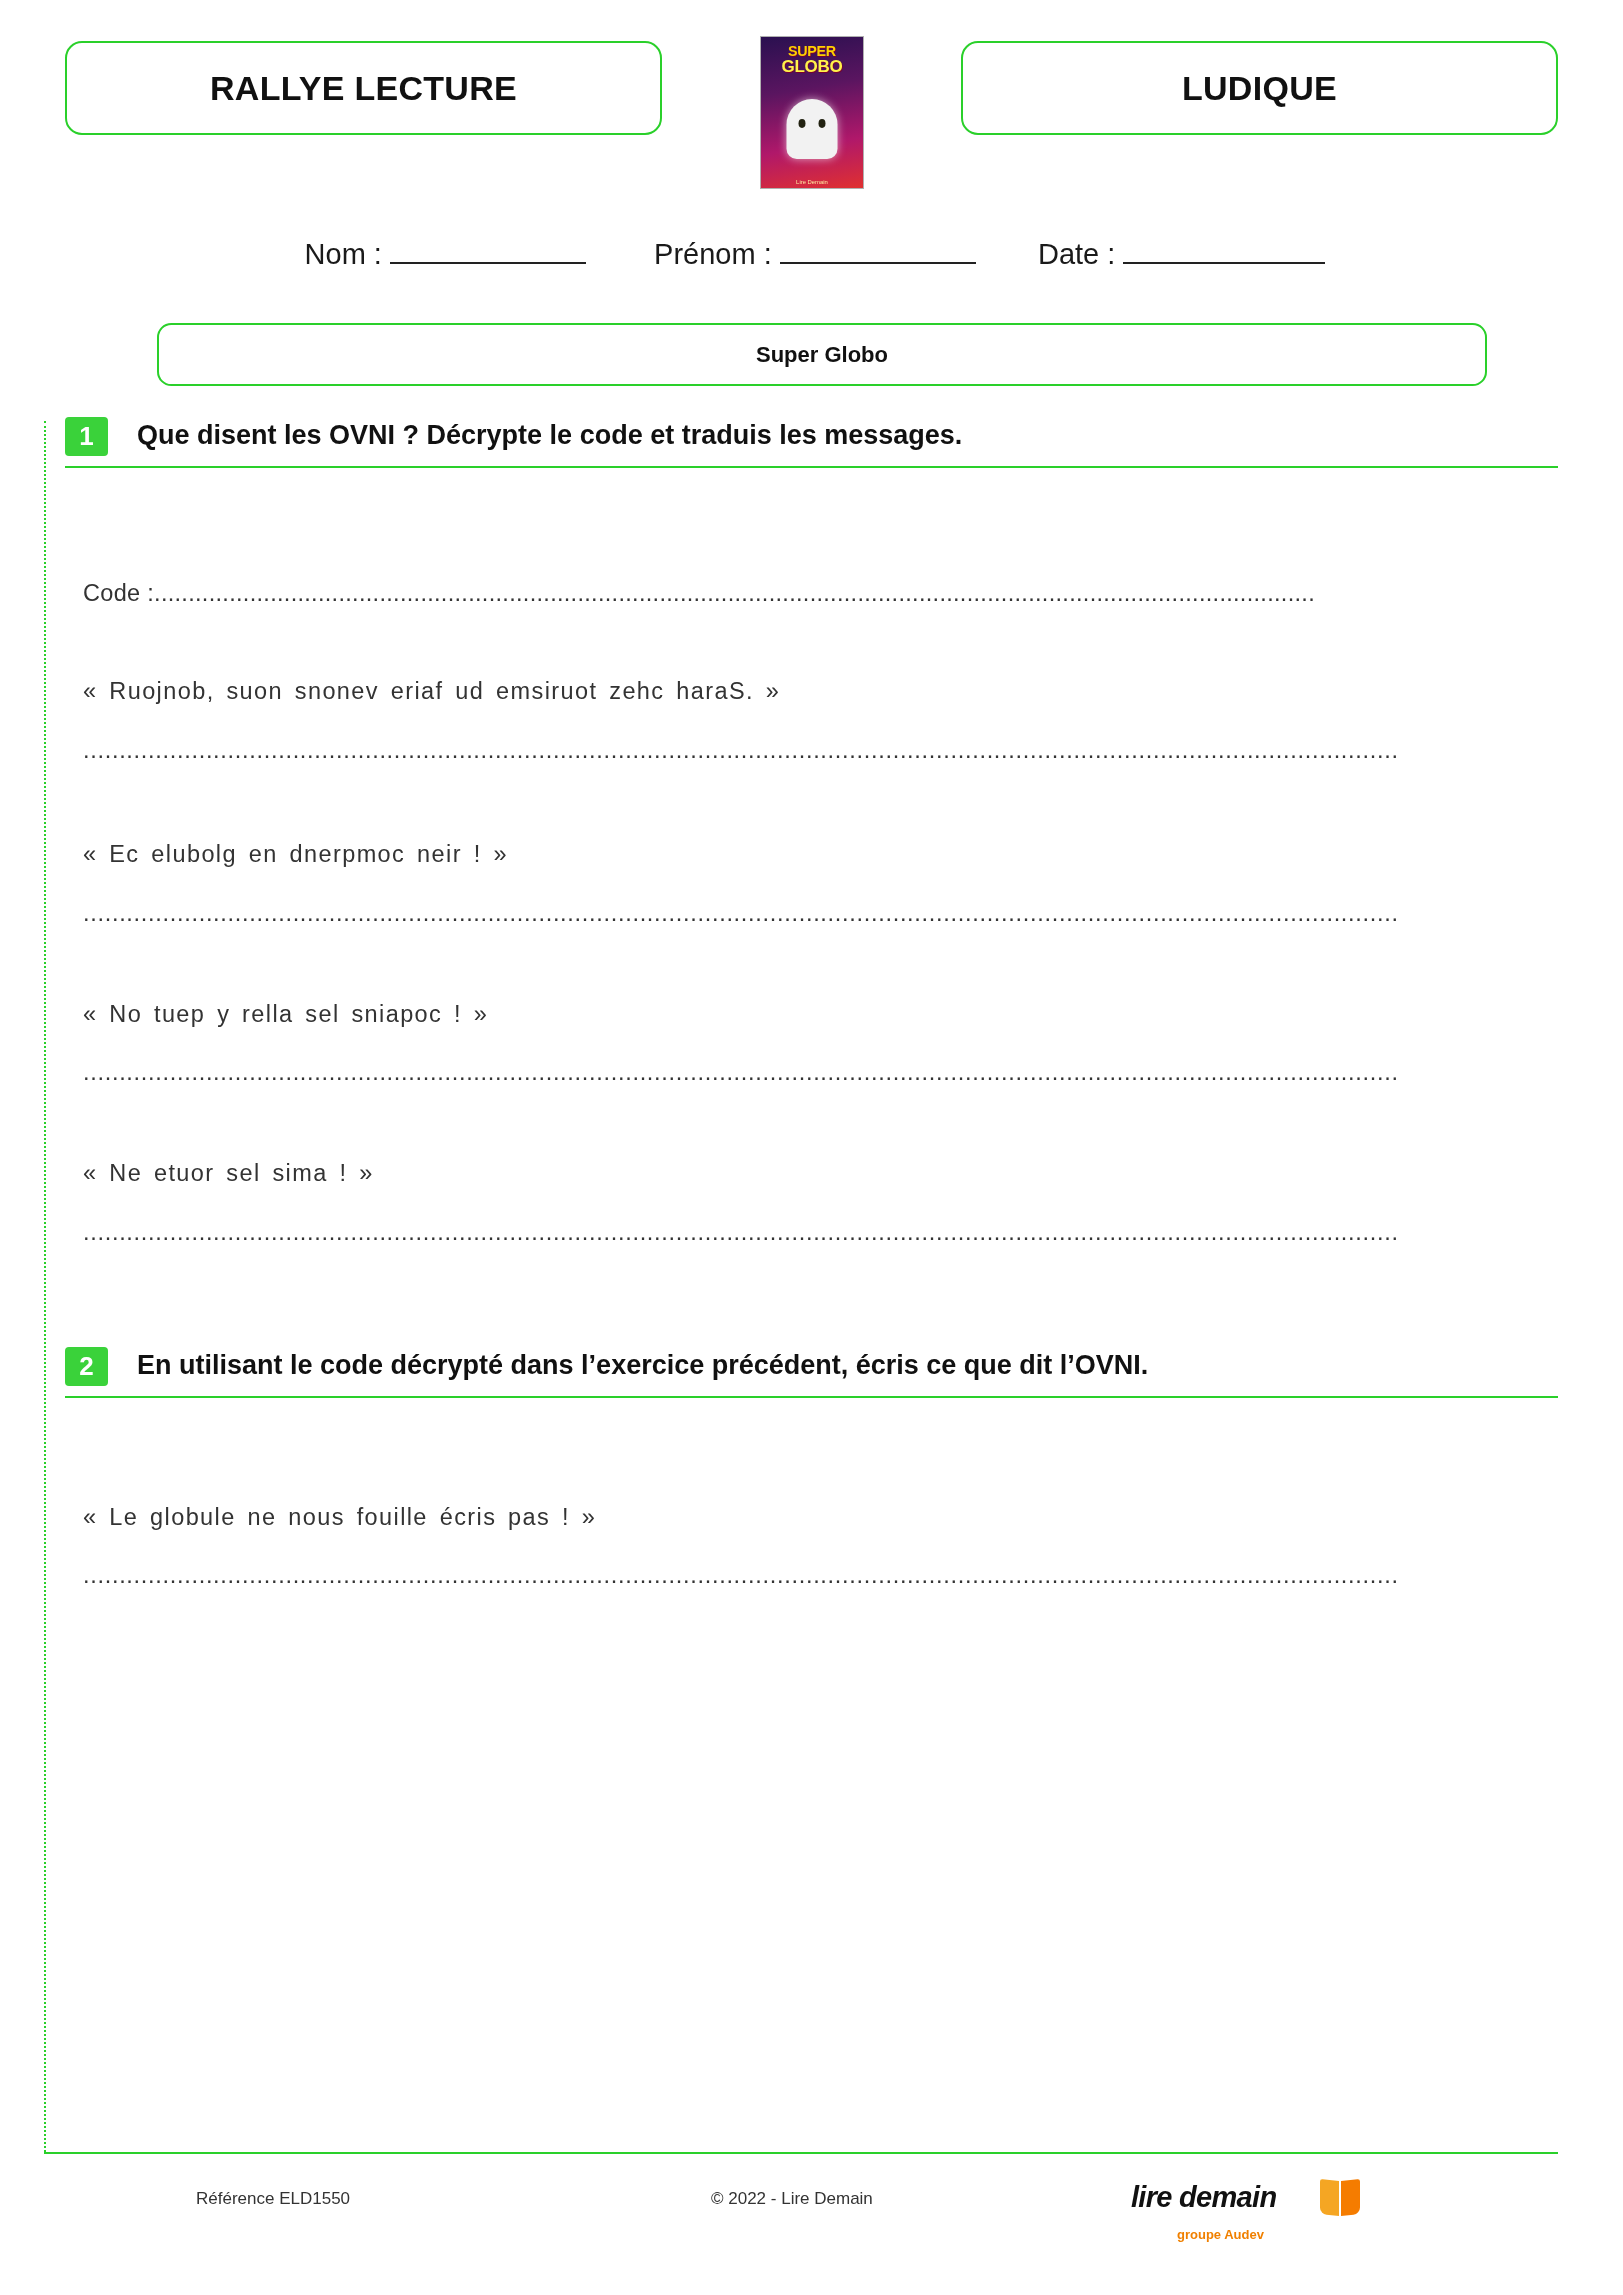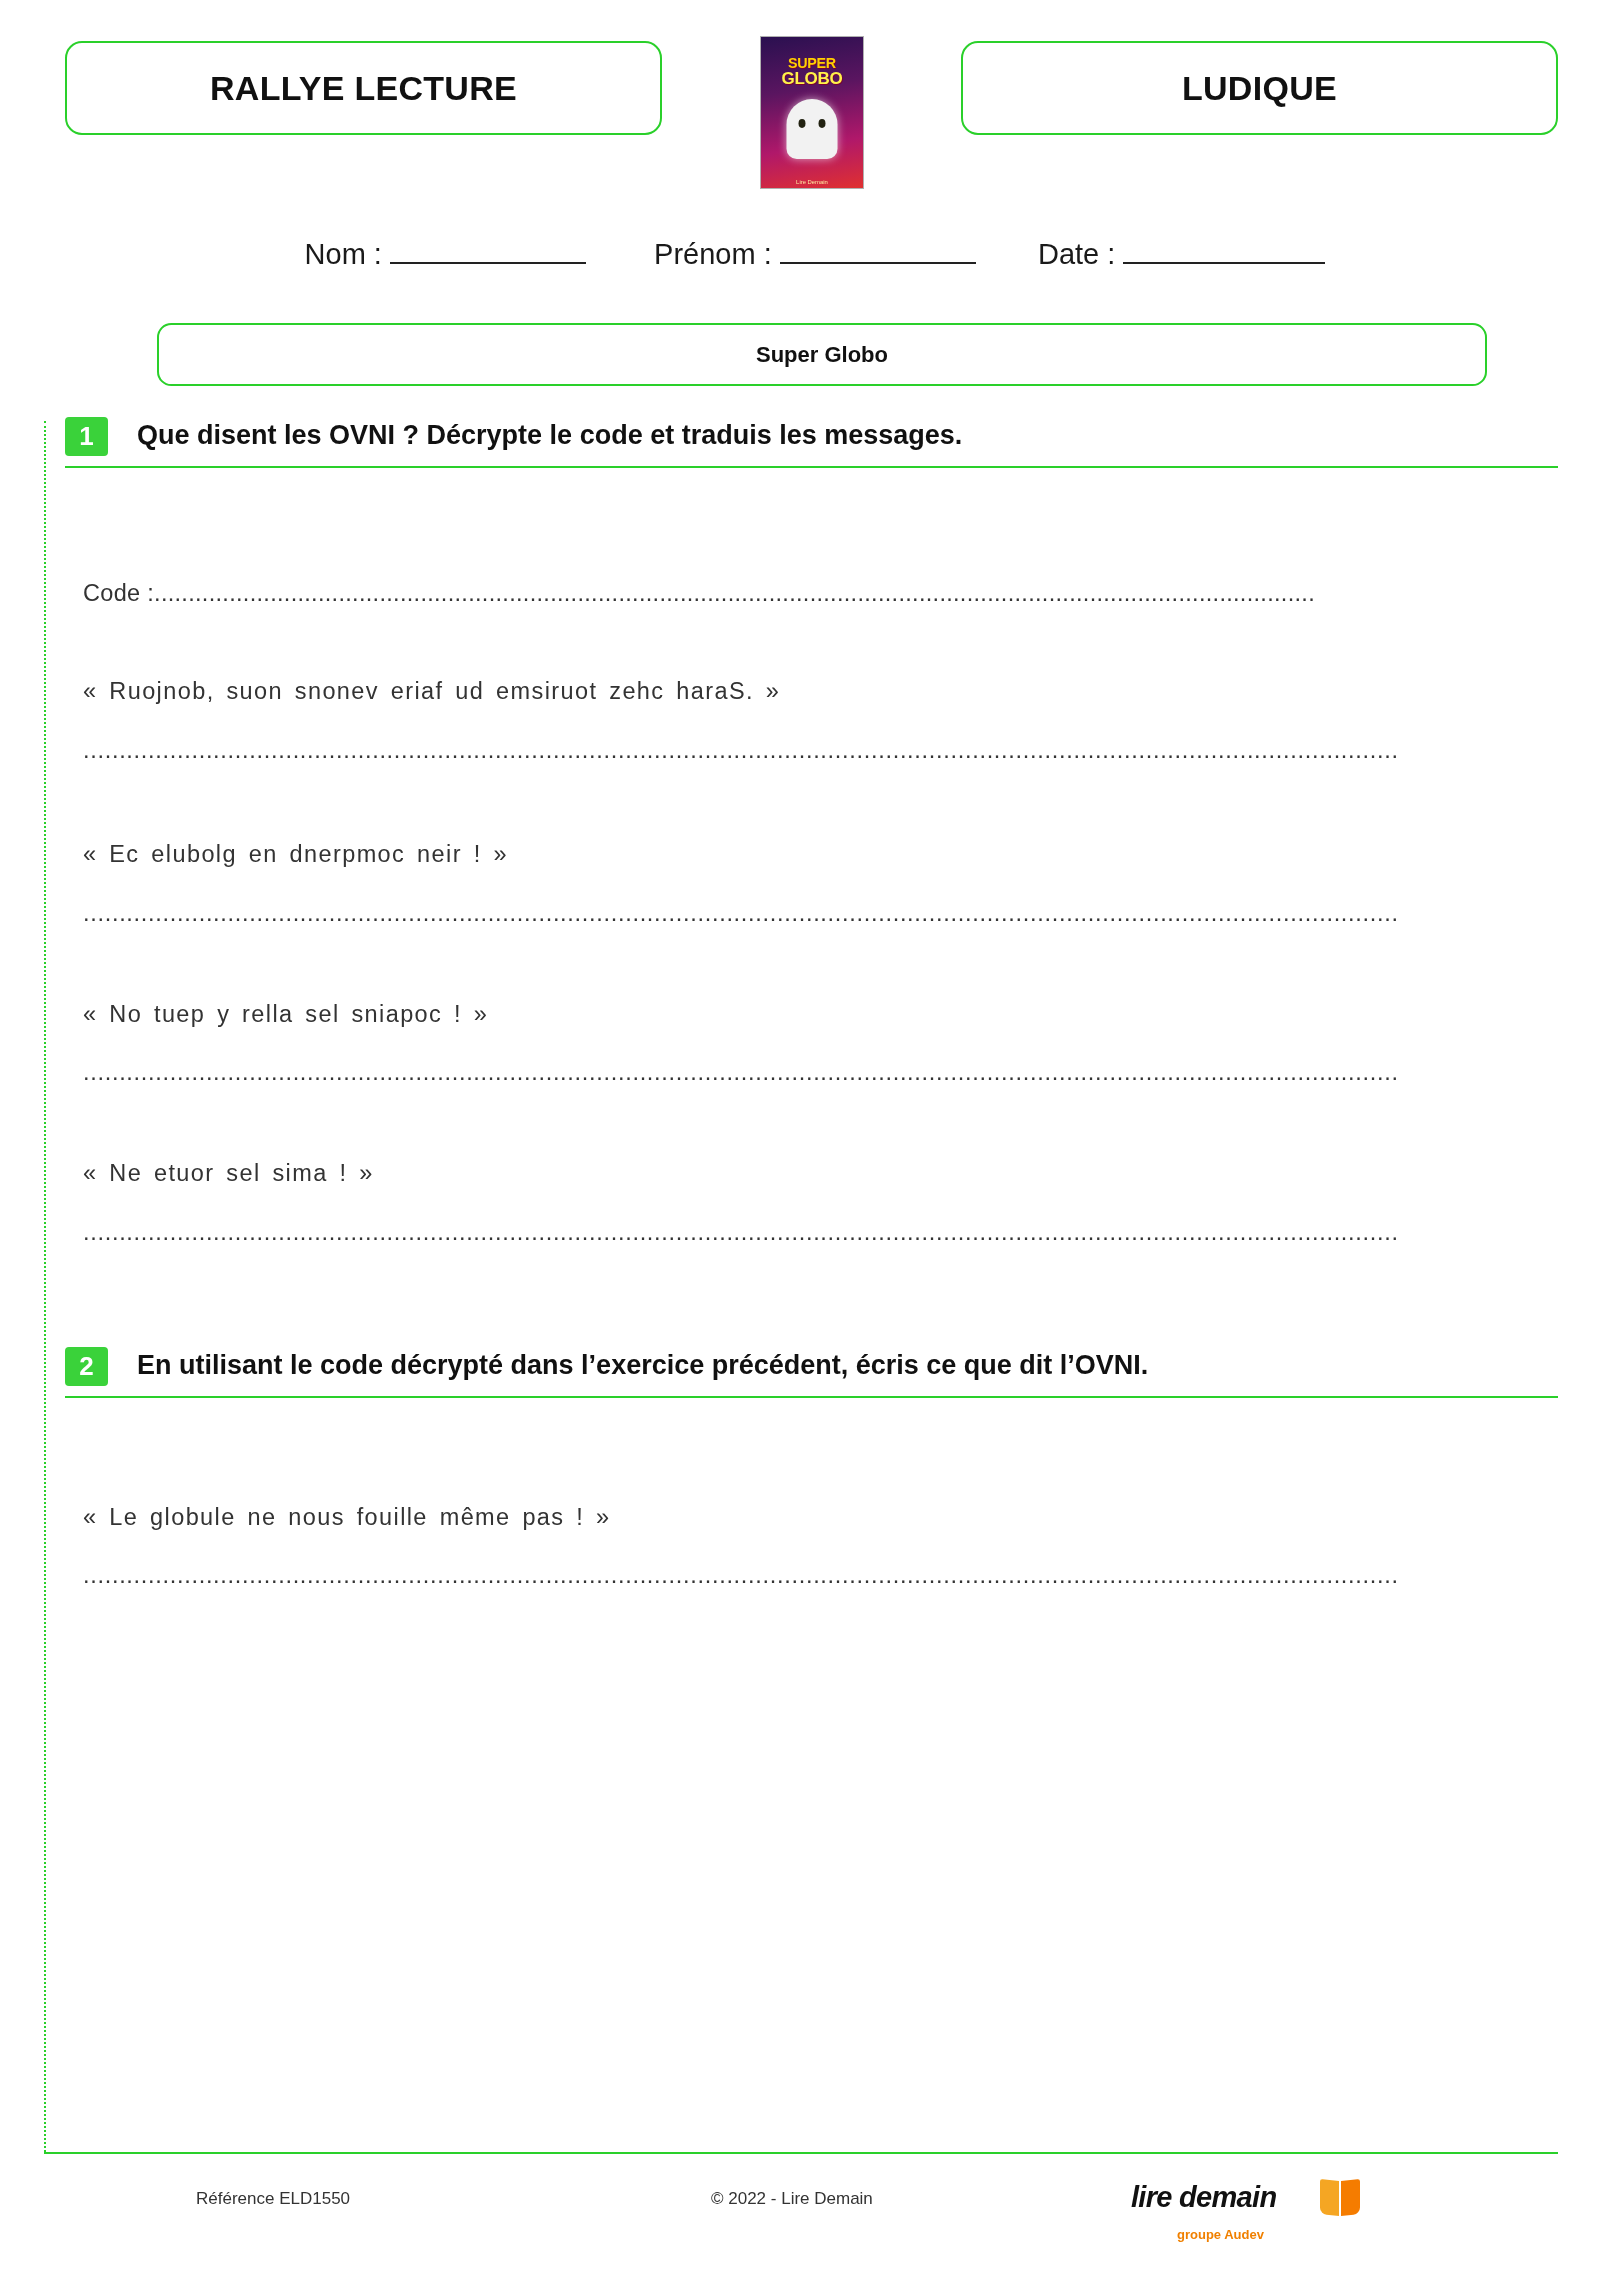--- a/index.html
+++ b/index.html
@@ -66,21 +66,20 @@
   .cover .c-title {
     position: absolute;
     top: 6.5px; left: 0; right: 0;
     text-align: center;
     font-size: 14.3px;
     font-weight: bold;
     color: #ffd000;
     line-height: 1.0;
     letter-spacing: -0.3px;
     text-shadow: 0.7px 0.7px 0 #7a0030;
-    margin-top: 12px;
   }
   .cover .c-title small { display:block; font-size: 17px; color:#fff24a; }
   .cover .ghost {
     position: absolute;
     left: 50%;
     top: 62px;
     transform: translateX(-50%);
     width: 51px;
     height: 60px;
     background: #f2f2f2;
@@ -350,21 +349,21 @@
     <div class="dotrule" style="top:802px;">......................................................................................................................................................................................</div>
   </div>
 
   <div class="ex" style="top:1347px;">
     <div class="ex-head">
       <div class="ex-num">2</div>
       <div class="ex-title">En utilisant le code décrypté dans l’exercice précédent, écris ce que dit l’OVNI.</div>
       <div class="ex-rule"></div>
     </div>
 
-    <div class="msg" style="top:157px;">« Le globule ne nous fouille même pas ! »</div>
+    <div class="msg" style="top:157px;">« Le globule ne nous fouille écris pas ! »</div>
     <div class="dotrule" style="top:215px;">......................................................................................................................................................................................</div>
   </div>
 
   <div class="footline"></div>
   <div class="footer">
     <span id="foot-ref">Référence ELD1550</span>
     <span id="foot-copy">© 2022 - Lire Demain</span>
     <div class="logo">
       <span class="ld-text">lire demain</span>
       <span class="ld-sub">groupe Audev</span>

